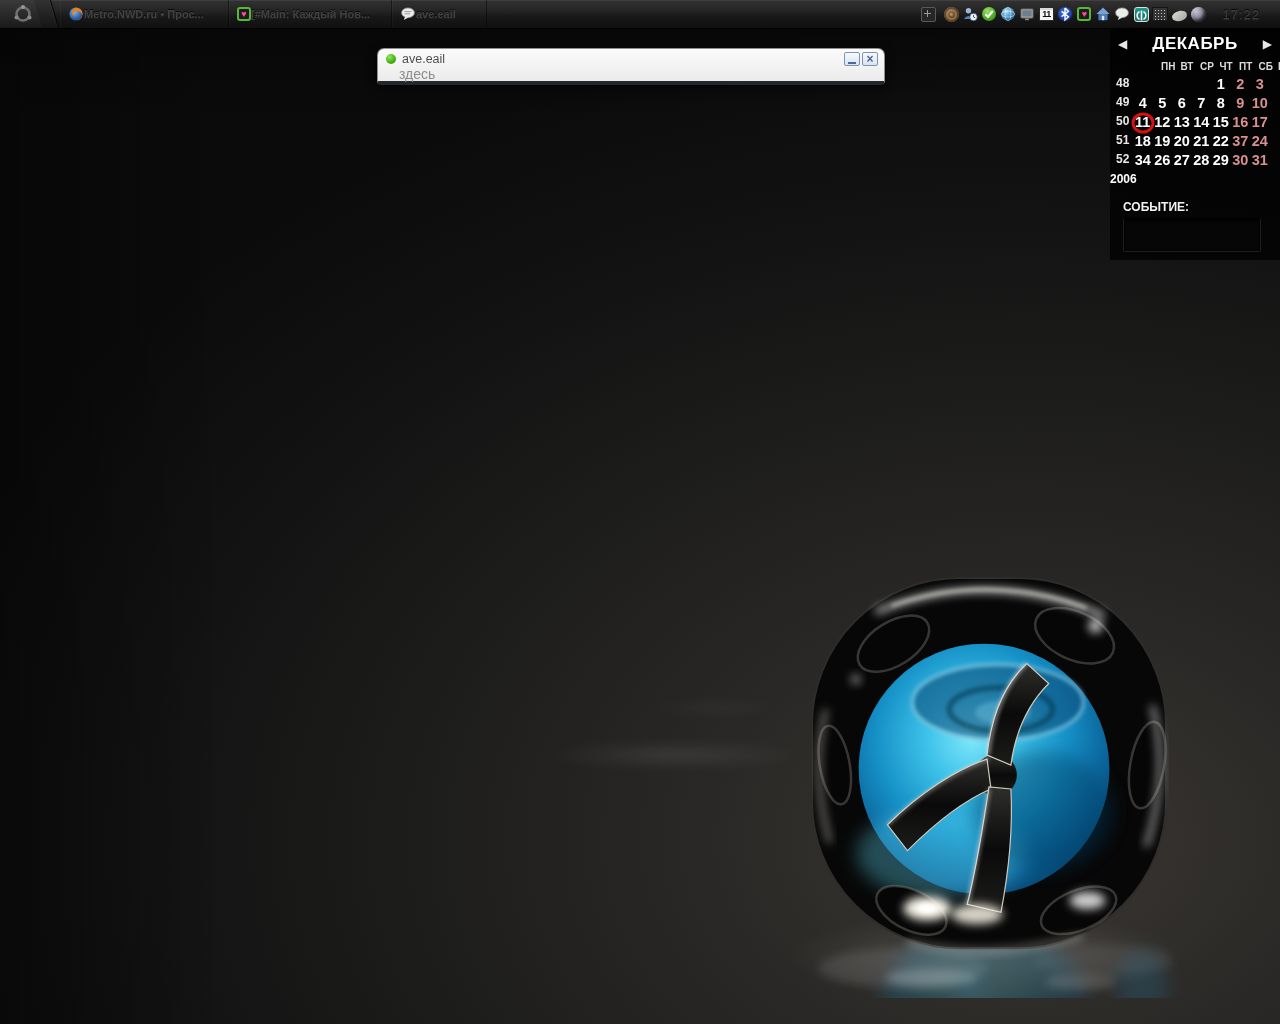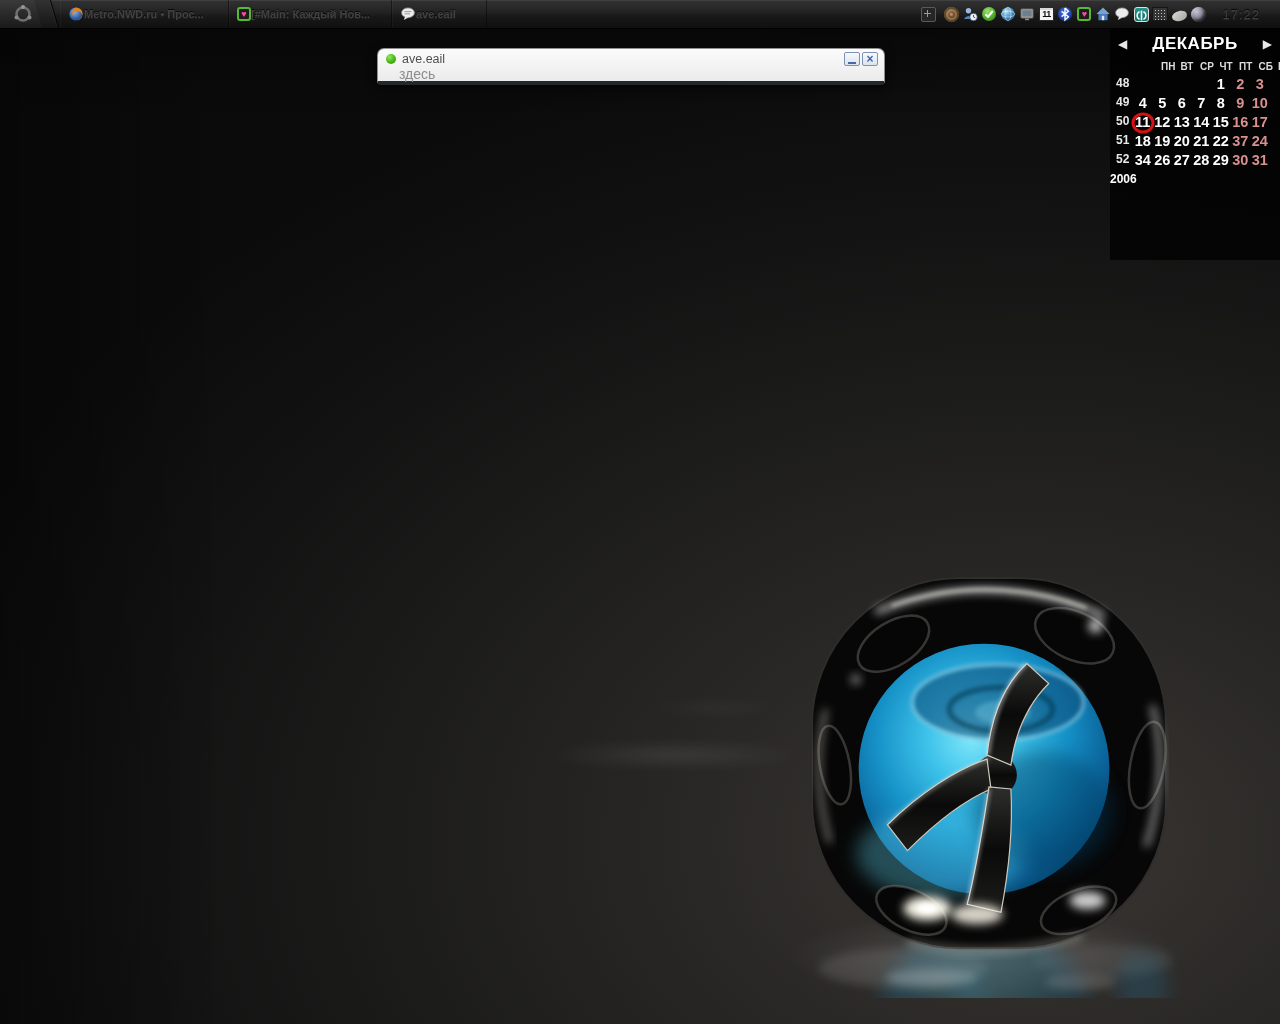--- a/index.html
+++ b/index.html
@@ -411,20 +411,24 @@
         <span class="cell">27</span>
         <span class="cell">28</span>
         <span class="cell">29</span>
         <span class="cell">30</span>
         <span class="cell">31</span>
       </div>
     </div>
 
     <div class="cal-year">2006</div>
 
+    <div class="event">
+      <div class="event-label">СОБЫТИЕ:</div>
+      <div class="event-box"></div>
+    </div>
   </div>
 
   <div class="notif">
     <div class="notif-title">
       <span class="gdot"></span>
       <span class="ntitle">ave.eail</span>
       <span class="nbtns">
         <span class="nbtn">
             <span class="minbar"></span>
           </span>

